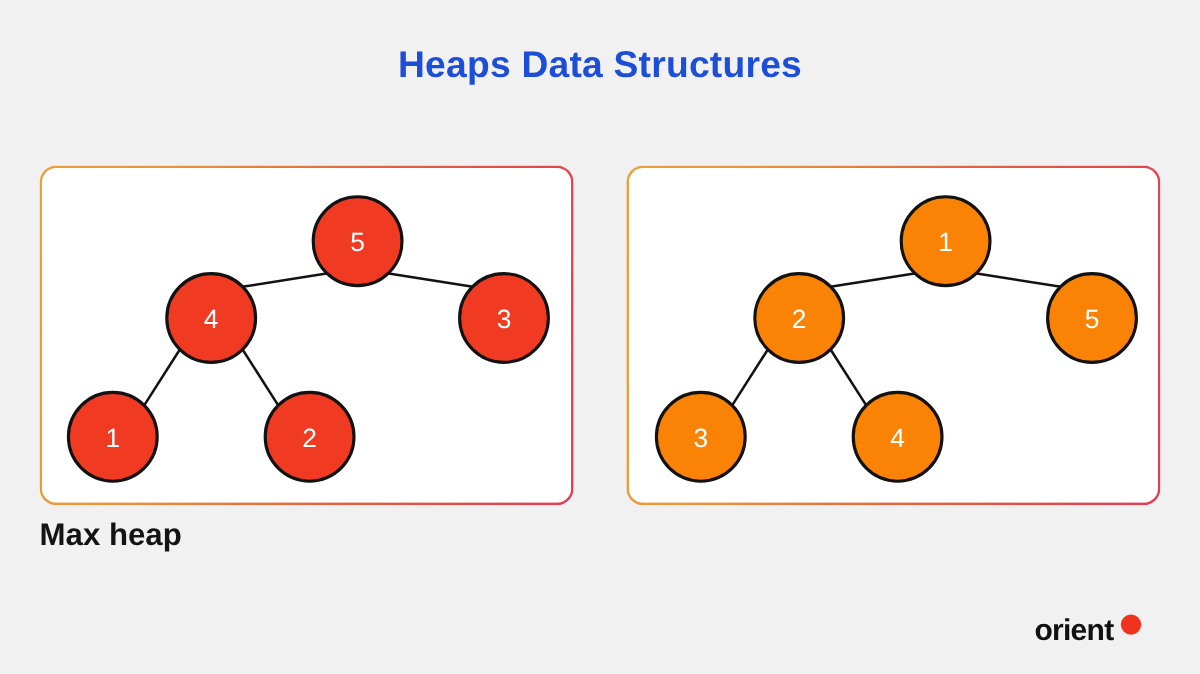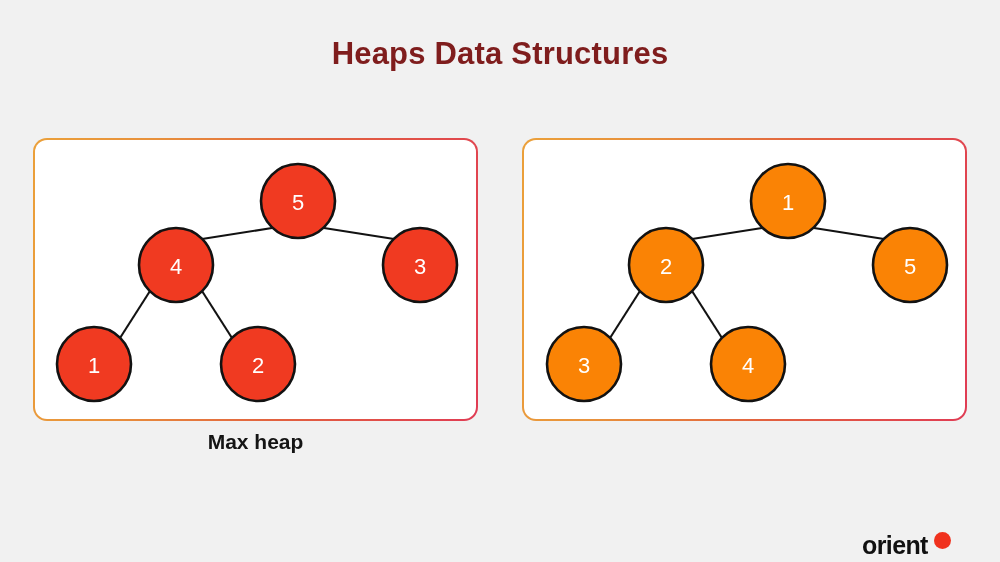--- a/index.html
+++ b/index.html
@@ -25,21 +25,21 @@
   
   .page-title {
     position: absolute;
     top: 36px;
     left: 0;
     width: 1000px;
     text-align: center;
     font-size: 31px;
     font-weight: 700;
     letter-spacing: 0.2px;
-    color: #7f1d1d;
+    color: #1d4ed8;
   }
 
   
   .card {
     position: absolute;
     top: 138px;
     width: 445px;
     height: 283px;
     border-radius: 14px;
     background: #ffffff;
@@ -59,22 +59,21 @@
     display: block;
     width: 443px;
     height: 281px;
   }
 
   
   .caption {
     position: absolute;
     top: 430px;
     width: 445px;
-    text-align: center;
-    font-size: 21px;
+    font-size: 26px;
     font-weight: 700;
     color: #141414;
   }
   .caption-left  { left: 33px; }
   .caption-right { left: 522px; }
 
   
   .node-circle {
     stroke: #121212;
     stroke-width: 2.6;
@@ -94,21 +93,20 @@
   }
 
   
   .logo {
     position: absolute;
     left: 862px;
     top: 512px;
     display: flex;
     align-items: center;
     gap: 6px;
-    margin-top: 20px;
   }
   .logo-word {
     font-size: 25px;
     font-weight: 700;
     letter-spacing: -0.6px;
     color: #111111;
     line-height: 1;
   }
   .logo-dot {
     width: 17px;

